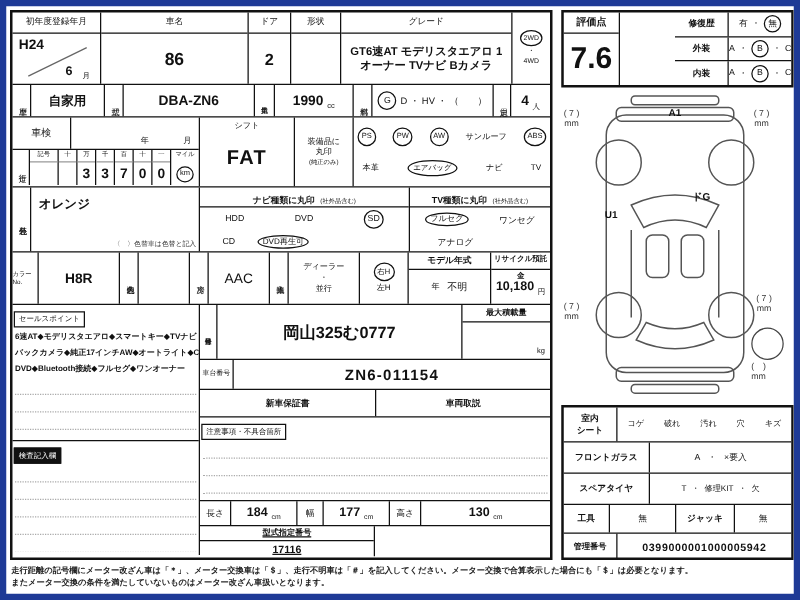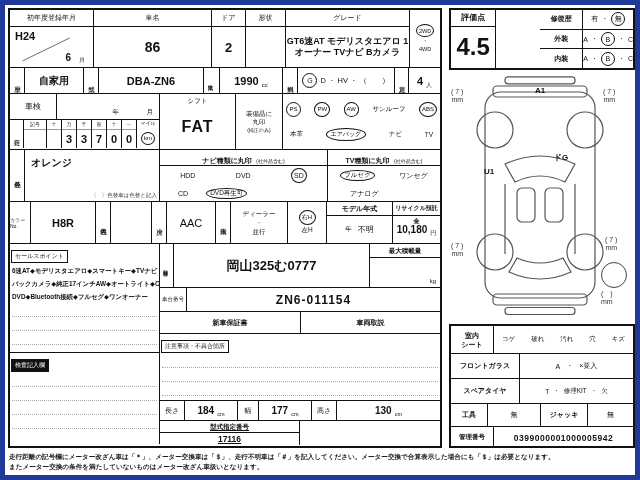--- a/index.html
+++ b/index.html
@@ -25,21 +25,21 @@
   svg text{font-family:"Liberation Sans","DejaVu Sans",sans-serif;}
 </style>
 </head>
 <body>
 
 <div class="sheet" style="border-color: rgb(30, 58, 150);">
 
   <div class="abs bx" style="left:3px;top:3px;width:434px;height:440px;">
 
     <div class="row bb" style="height:58px;">
-      <div class="cell br" style="width:84px;">
+      <div class="cell br" style="width:71px;">
         <div class="hd">初年度登録年月</div>
         <div style="position:relative;height:40px;">
           <span style="position:absolute;left:5px;top:3px;font-size:11px;font-weight:bold;">H24</span>
           <span style="position:absolute;left:10px;top:22px;width:52px;height:1px;background:#666;transform:rotate(-26deg);"></span>
           <span style="position:absolute;right:22px;bottom:4px;font-size:10px;font-weight:bold;">6</span>
           <span style="position:absolute;right:8px;bottom:2px;font-size:6px;">月</span>
         </div>
       </div>
       <div class="cell br" style="width:118px;">
         <div class="hd">車名</div>
@@ -299,21 +299,21 @@
         </div>
       </div>
     </div>
   </div>
 
   <div class="abs" style="left:444px;top:3px;width:186px;height:440px;">
 
     <div class="bx row" style="height:62px;">
       <div class="cell brb" style="width:84px;">
         <div style="height:16px;line-height:16px;text-align:center;font-size:8px;font-weight:bold;border-bottom:1px solid #111;">評価点</div>
-        <div class="val" style="height:40px;font-size:24px;font-weight:bold;">4.5</div>
+        <div class="val" style="height:40px;font-size:24px;font-weight:bold;">7.6</div>
       </div>
       <div style="flex:1;display:flex;flex-direction:column;">
         <div class="row" style="flex:1;border-bottom:1px solid #111;align-items:center;">
           <div class="val br" style="width:42px;height:100%;font-size:7px;font-weight:bold;">修復歴</div>
           <div class="val" style="flex:1;gap:3px;font-size:7px;">
             <span>有</span>
             <span>・</span>
             <span class="circ" style="font-size:7px;min-width:14px;height:14px;">無</span>
           </div>
         </div>

